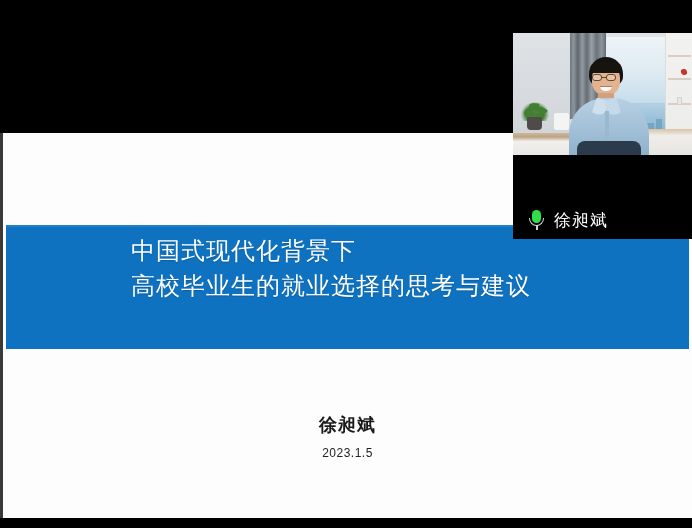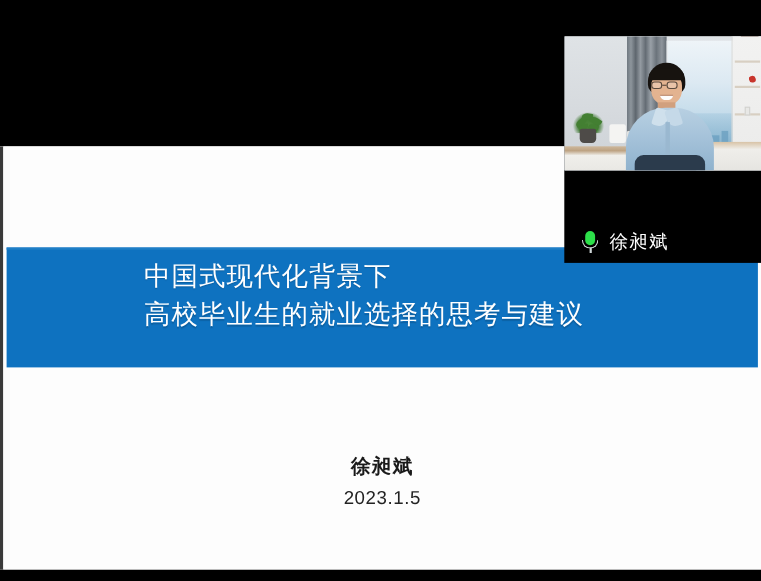--- a/index.html
+++ b/index.html
@@ -34,21 +34,21 @@
     position:absolute;
     left:3px; top:0;
     width:689px; height:385px;
     background:#fdfdfd;
   }
 
   
   #title-band {
     position:absolute;
     left:3px; top:92px;
-    width:683px; height:109px;
+    width:683px; height:124px;
     background:#0e72c0;
   }
   #title-band-hi {
     position:absolute; left:0; top:0;
     width:100%; height:2px;
     background:#1f7fc7;
   }
   #title-text {
     position:absolute;
     left:125px; top:9px;
@@ -73,21 +73,21 @@
     font-family:"DejaVu Serif", "Liberation Serif", serif;
     font-size:18px;
     font-weight:bold;
     letter-spacing:1px;
     line-height:24px;
   }
   #presenter-date {
     margin-top:5px;
     color:#232323;
     font-family:"Liberation Sans", sans-serif;
-    font-size:17px;
+    font-size:12px;
     letter-spacing:0.5px;
     line-height:22px;
   }
 
   
   #video-tile {
     position:absolute;
     left:513px; top:23px;
     width:179px; height:216px;
     background:#000000;

